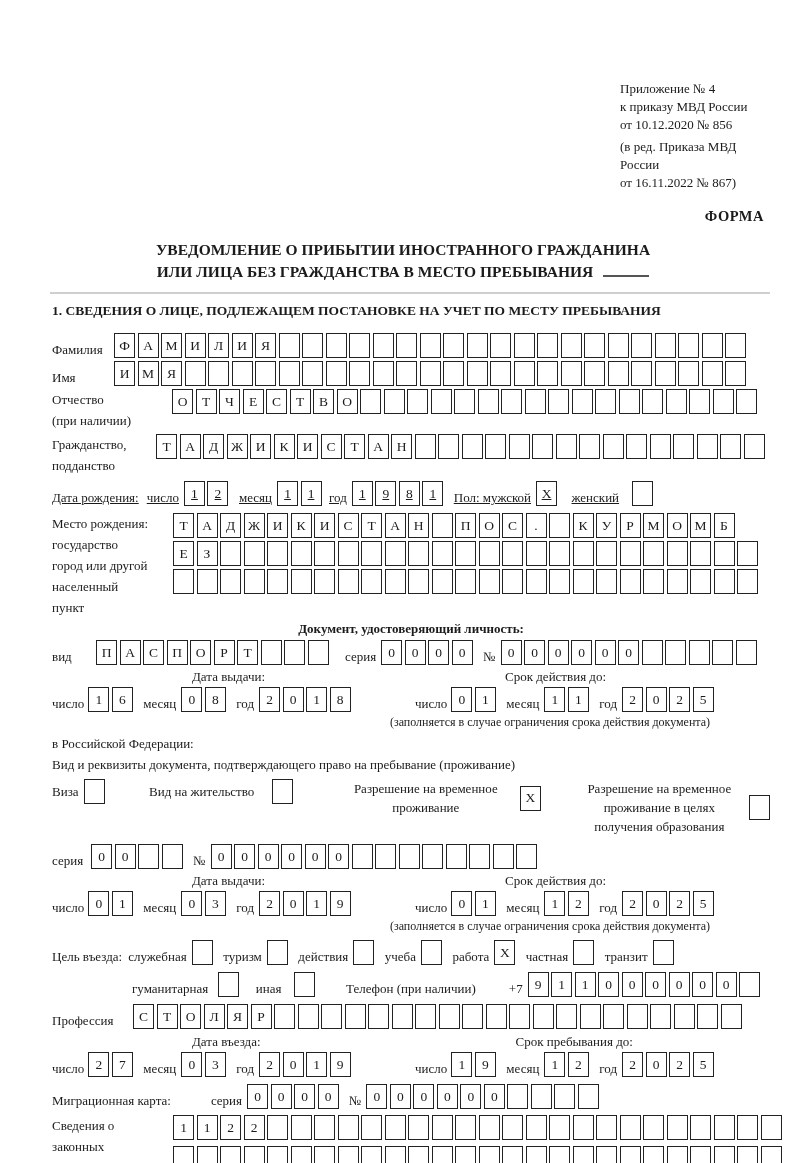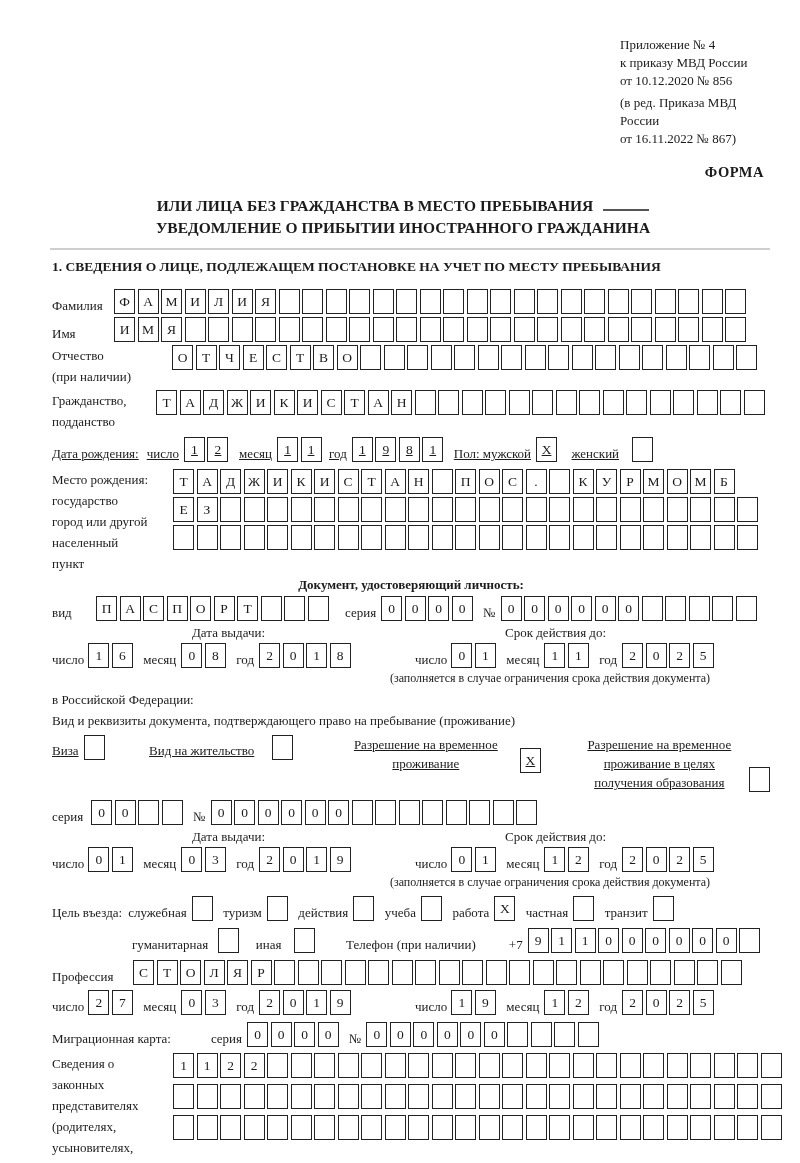--- a/index.html
+++ b/index.html
@@ -2,21 +2,21 @@
 <html><head>
 <meta charset="utf-8">
 <style>
   html,body{margin:0;padding:0;background:#fff;}
   body{
     width:800px;height:1163px;overflow:hidden;
     font-family:"Liberation Serif","DejaVu Serif",serif;
     color:#1b1b1b;font-size:13px;
   }
   .page{position:relative;padding:36px 30px 10px 52px;box-sizing:border-box;}
-  .appendix{margin-left:568px;line-height:18px;}
+  .appendix{margin-left:568px;line-height:18px;margin-top:44px;}
   .appendix .gap{height:4px;}
   .forma{text-align:right;font-weight:bold;font-size:14.5px;margin:16px 6px 14px 0;letter-spacing:.5px;}
   .title{text-align:center;font-weight:bold;font-size:15.5px;line-height:22px;margin:4px 0 2px -16px;}
   .blank{display:inline-block;width:46px;border-bottom:2.5px solid #555;margin-left:10px;vertical-align:baseline;}
   .scanline{height:2px;background:#cfcfcf;margin:9px 0 9px -2px;}
   .sec-heading{font-weight:bold;font-size:13.5px;margin:2px 0 14px 0;}
   .frow{display:flex;align-items:flex-end;margin-bottom:3px;}
   .frow.top{align-items:flex-start;gap:20px;}
   .lbl{flex:none;}
   .lbl2{flex:none;line-height:21px;}
@@ -24,45 +24,45 @@
   .cellrow{display:flex;flex:none;}
   .cell{
     flex:none;width:19px;height:23px;border:1.5px solid #222;margin-right:2.5px;
     display:flex;align-items:center;justify-content:center;
     font-size:13.5px;background:#fff;
   }
   .mb3{margin-bottom:3px;}
   .mb6{margin-bottom:6px;}
   .dates-head{display:flex;margin:4px 0 2px 0;}
   .note{font-size:12px;text-align:center;margin:1px 0 6px auto;width:440px;}
-  .opt{display:flex;align-items:flex-end;flex:none;text-decoration:underline;}
+  .opt{display:flex;align-items:center;flex:none;}
   .opt .olbl{text-align:center;line-height:19px;}
   .ctr{text-align:center;}
 </style>
 </head>
 <body>
 
 <div class="page">
 
   <div class="appendix">
     <div>Приложение № 4</div>
     <div>к приказу МВД России</div>
     <div>от 10.12.2020 № 856</div>
     <div class="gap"></div>
     <div>(в ред. Приказа МВД России</div>
     <div>от 16.11.2022 № 867)</div>
   </div>
 
   <div class="forma">ФОРМА</div>
 
   <div class="title">
+    <div>УВЕДОМЛЕНИЕ О ПРИБЫТИИ ИНОСТРАННОГО ГРАЖДАНИНА</div>
     <div>
       <span>ИЛИ ЛИЦА БЕЗ ГРАЖДАНСТВА В МЕСТО ПРЕБЫВАНИЯ</span><span class="blank"></span>
     </div>
-    <div>УВЕДОМЛЕНИЕ О ПРИБЫТИИ ИНОСТРАННОГО ГРАЖДАНИНА</div>
   </div>
 
   <div class="scanline"></div>
 
   <div class="sec-heading">1. СВЕДЕНИЯ О ЛИЦЕ, ПОДЛЕЖАЩЕМ ПОСТАНОВКЕ НА УЧЕТ ПО МЕСТУ ПРЕБЫВАНИЯ</div>
 
   <div class="frow">
     <div class="lbl" style="width:62px">Фамилия</div>
     <div class="cellrow">
         <div class="cell">Ф</div>
@@ -583,20 +583,24 @@
         <div class="cell"></div>
         <div class="cell"></div>
         <div class="cell"></div>
         <div class="cell"></div>
         <div class="cell"></div>
         <div class="cell"></div>
         <div class="cell"></div>
       </div>
   </div>
 
+  <div class="dates-head">
+    <span style="margin-left:140px">Дата въезда:</span>
+    <span style="margin-left:255px">Срок пребывания до:</span>
+  </div>
 
   <div class="frow" style="margin-bottom:7px">
     <span class="lbl">число</span>
     <div class="cellrow" style="margin-left:4px">
         <div class="cell">2</div>
         <div class="cell">7</div>
       </div>
     <span class="dlbl">месяц</span>
     <div class="cellrow">
         <div class="cell">0</div>

